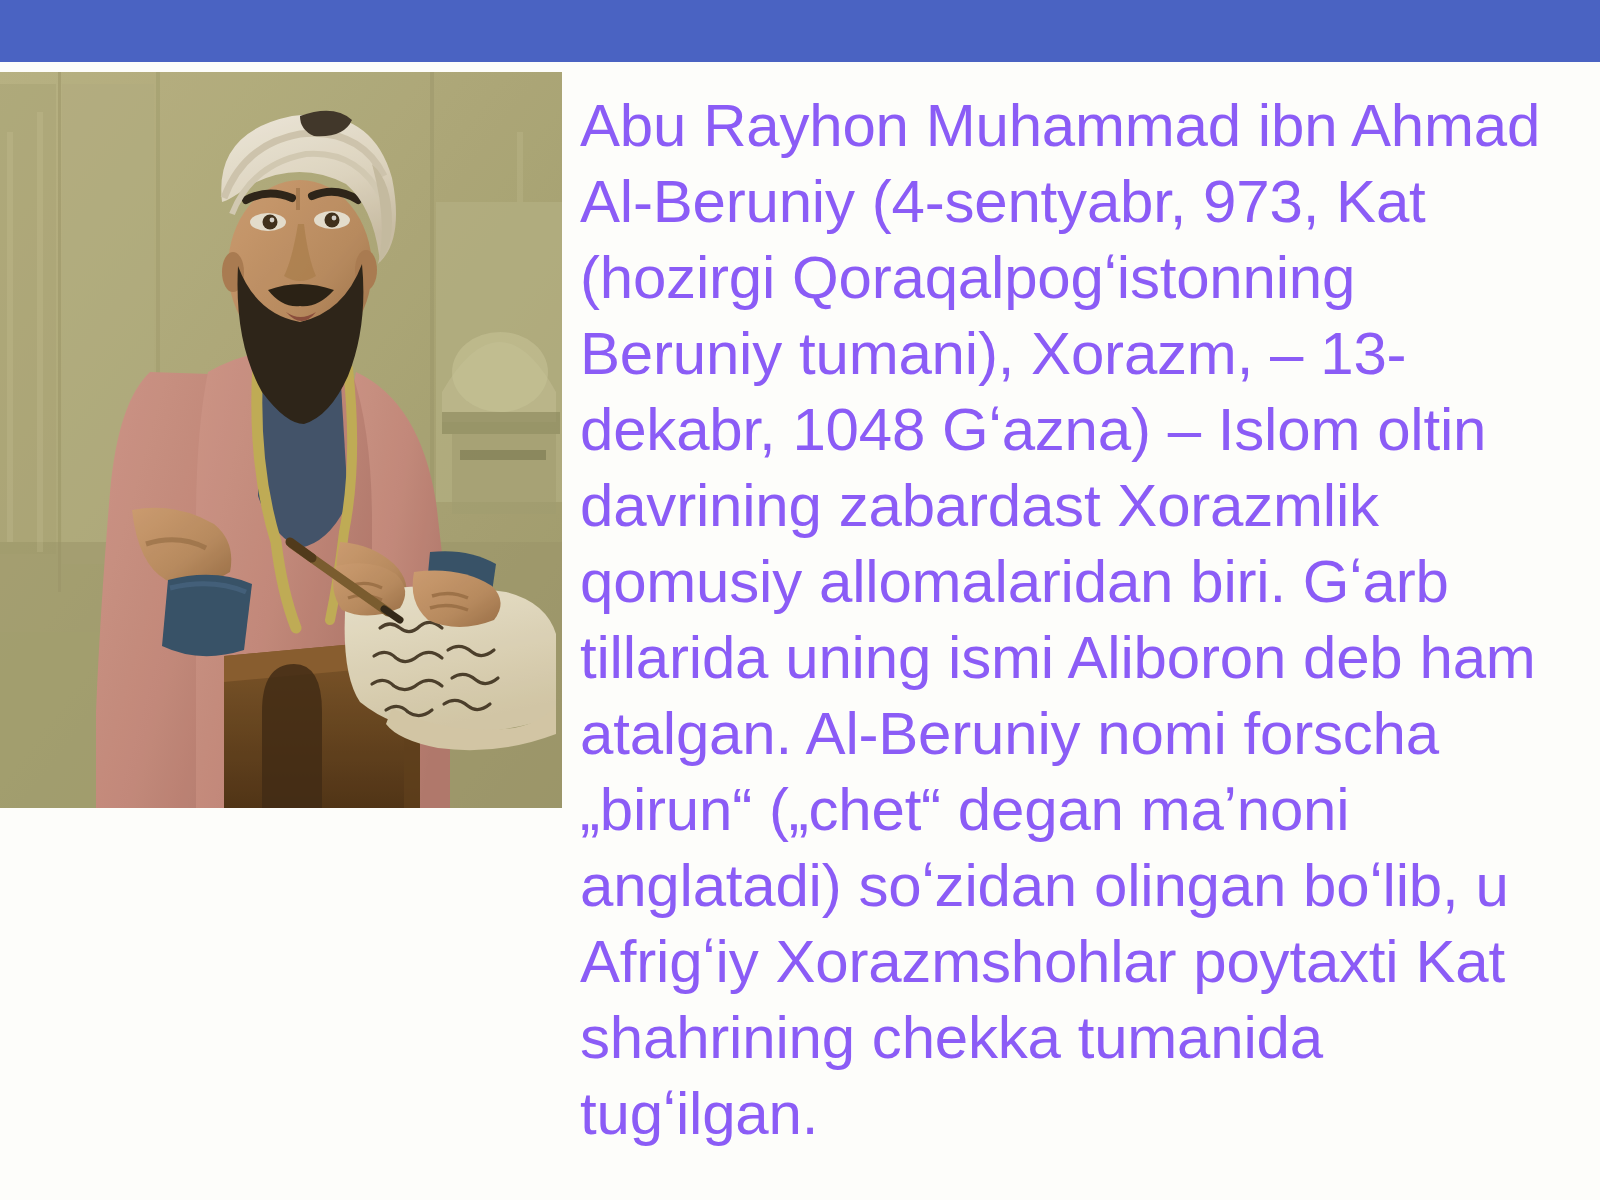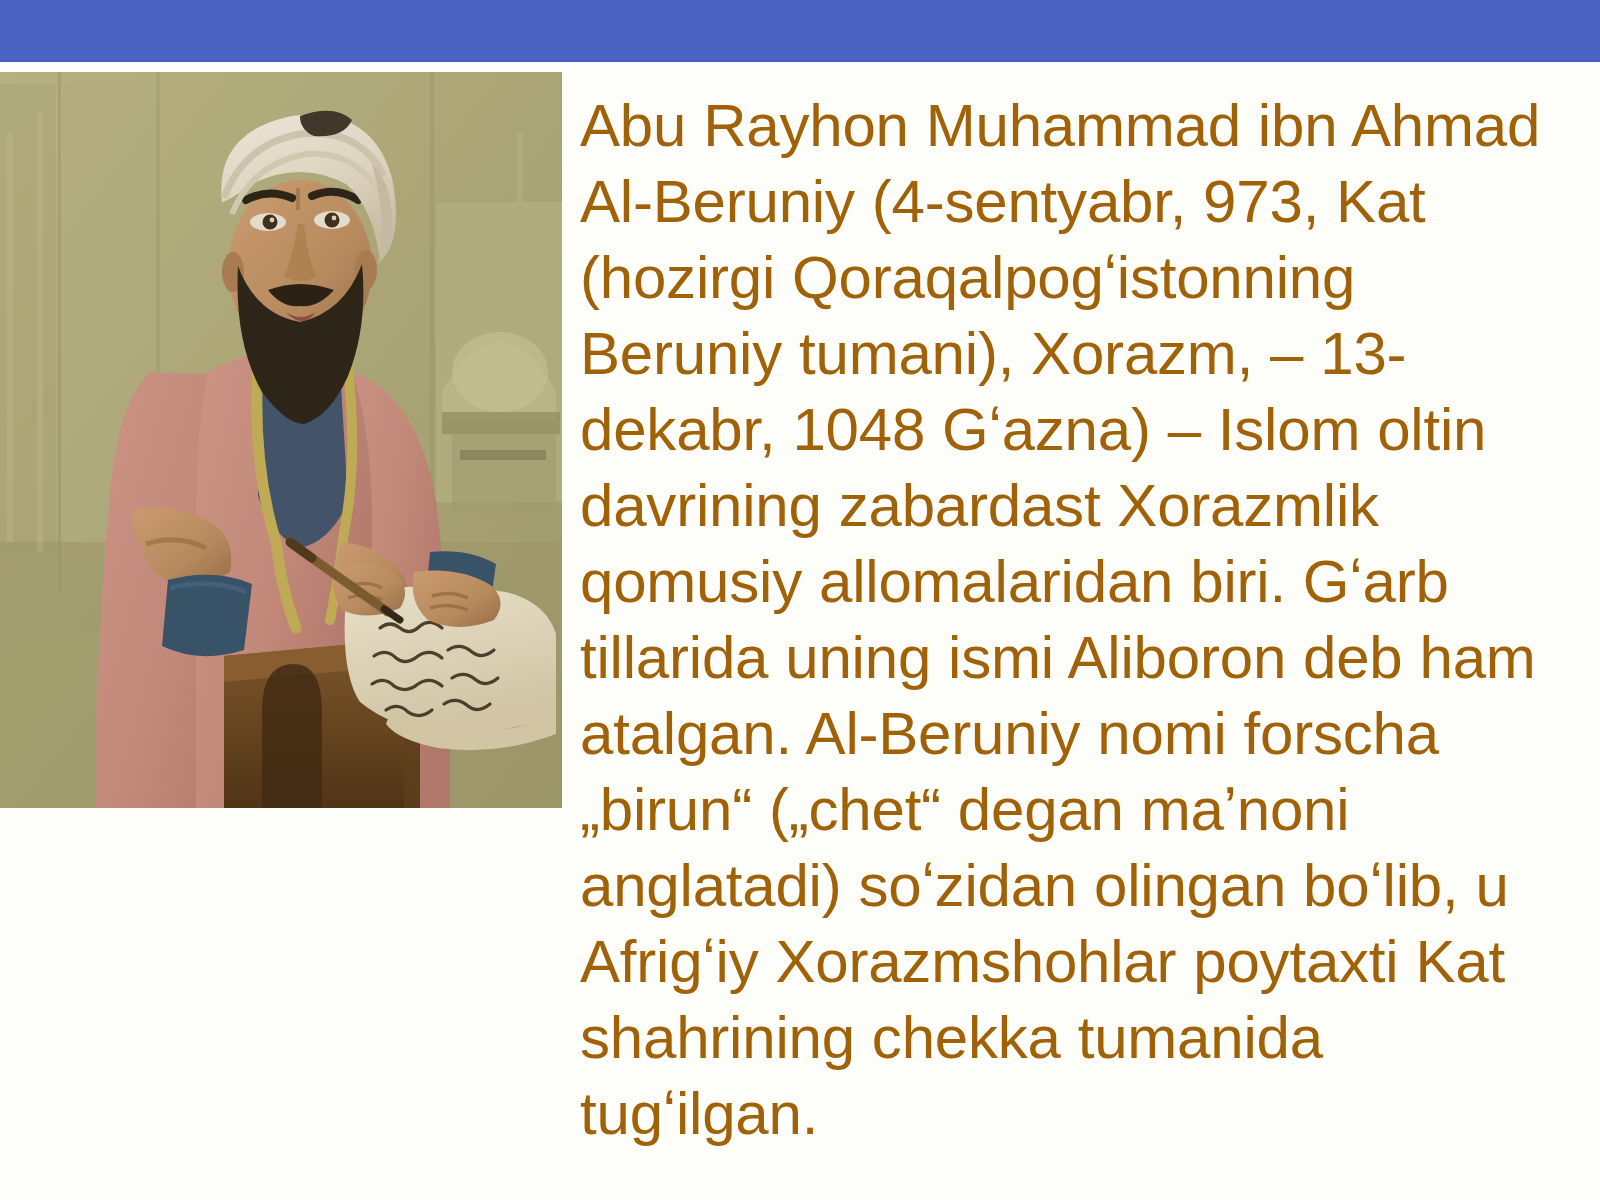--- a/index.html
+++ b/index.html
@@ -41,21 +41,21 @@
     width: 562px;
     height: 736px;
   }
   #body-text {
     position: absolute;
     left: 580px;
     top: 88px;
     width: 972px;
     font-size: 60px;
     line-height: 76px;
-    color: #a16207;
+    color: #8b5cf6;
     letter-spacing: -0.2px;
     word-spacing: 0.5px;
     text-align: left;
     font-family: "Liberation Sans", sans-serif;
     font-weight: 400;
   }
 </style>
 </head>
 <body>
 

